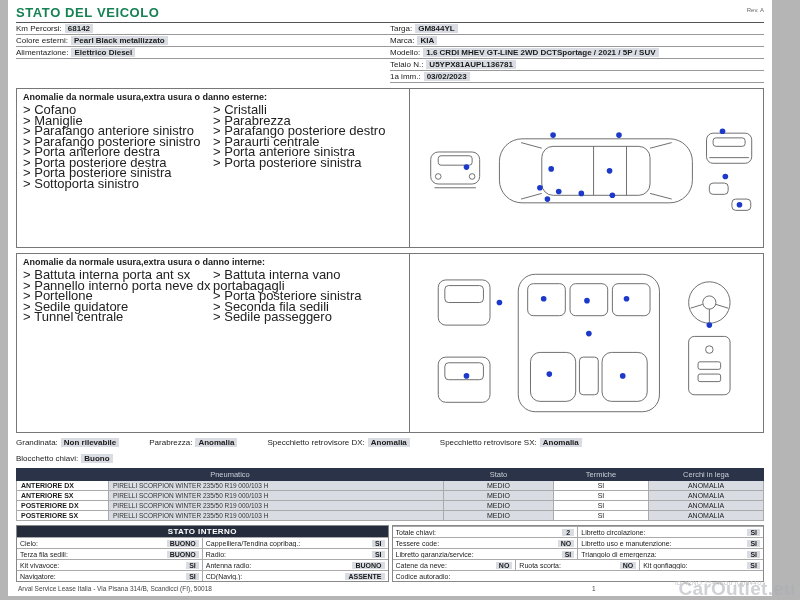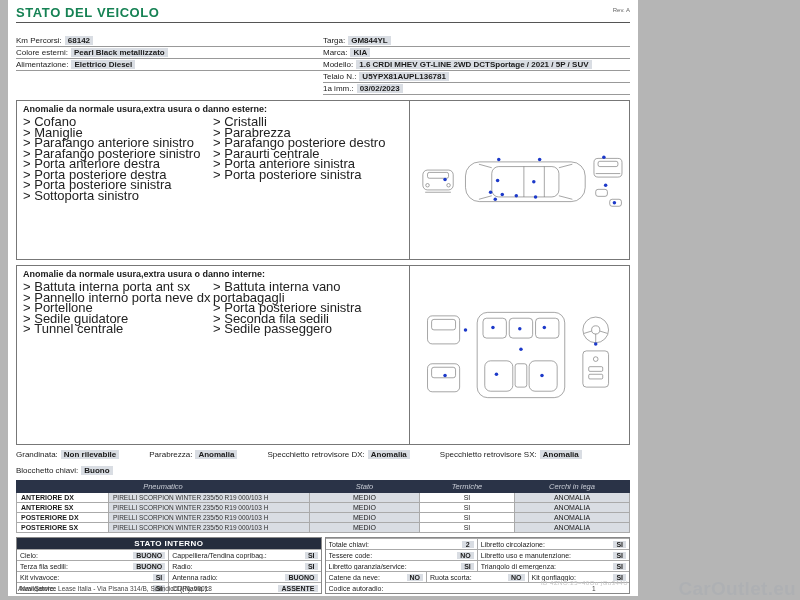--- a/index.html
+++ b/index.html
@@ -1,41 +1,41 @@
 <!DOCTYPE html>
 <html><head>
 <meta charset="utf-8">
 <style>
   *{box-sizing:border-box;margin:0;padding:0}
   html,body{width:800px;height:600px}
   body{background:#b5b5b5;font-family:"Liberation Sans",sans-serif;position:relative;overflow:hidden}
-  .page{position:absolute;left:8px;top:0;width:630px;height:596px;background:#fff;padding:5px 8px 0;color:#1a1a1a;overflow:hidden}
+  .page{position:absolute;left:8px;top:0;width:764px;height:596px;background:#fff;padding:5px 8px 0;color:#1a1a1a;overflow:hidden}
   .topbar{display:flex;justify-content:space-between;align-items:flex-start}
   .title{font-size:13px;font-weight:bold;color:#168254;letter-spacing:.6px}
   .rev{font-size:6px;color:#666;margin-top:2px}
   .hr{border-top:1px solid #555;margin-top:2px}
-  .head-grid{display:flex;margin-top:12px}
+  .head-grid{display:flex;margin-top:0}
   .head-col{flex:1;align-self:flex-start}
   .frow{display:flex;align-items:baseline;border-bottom:1px solid #999;padding:1px 0;font-size:8px;min-height:11px}
   .flabel{margin-right:3px;white-space:nowrap}
   .fvalue{background:#d9dde3;font-weight:bold;padding:0 3px}
   .section{border:1px solid #777;margin-top:5px;display:flex}
   .sec-ext{height:160px}
   .sec-int{height:180px}
   .sec-left{width:392px;padding:3px 6px}
   .sec-title{font-weight:bold;font-size:9px;margin-bottom:3px}
   .cols{display:flex}
   .alist{list-style:none;width:50%;font-size:13px;line-height:10.5px;color:#222}
   .alist li::before{content:">\00a0"}
   .sec-diagram{flex:1;border-left:1px solid #777;position:relative;background:#fff}
   .sec-diagram svg{width:100%;height:100%}
   .statusline{display:flex;gap:30px;font-size:8px;margin-top:5px;min-height:11px;align-items:baseline}
   .spair{display:flex;align-items:flex-end}
   table.tires{border-collapse:collapse;width:100%;margin-top:3px}
-  .tires th{background:#2a3347;color:#c9cdd6;font-style:italic;font-weight:normal;font-size:7.5px;padding:1px 4px;border:1px solid #2a3347;text-align:center}
+  .tires th{background:#2a3347;color:#c9cdd6;font-weight:normal;font-size:7.5px;padding:1px 4px;border:1px solid #2a3347;text-align:center}
   .tires td{border:1px solid #aaa;font-size:7px;padding:1px 4px}
   .tires td.pos{font-weight:bold;width:92px;white-space:nowrap}
   .tires td.tire{background:#d9dde3;font-size:6.5px;color:#333}
   .tires td.c{text-align:center}
   .tires td.hl{background:#d9dde3}
   .tires col.cs{width:110px}.tires col.ct{width:95px}.tires col.cc{width:115px}
   .bottom{display:flex;gap:3px;margin-top:4px;align-items:flex-start}
   .btable{flex:1;border:1px solid #888}
   .btitle{background:#252d3d;color:#fff;font-weight:bold;font-size:8px;text-align:center;padding:1px 0;letter-spacing:.4px}
   .brow{display:flex;border-top:1px solid #aaa}

